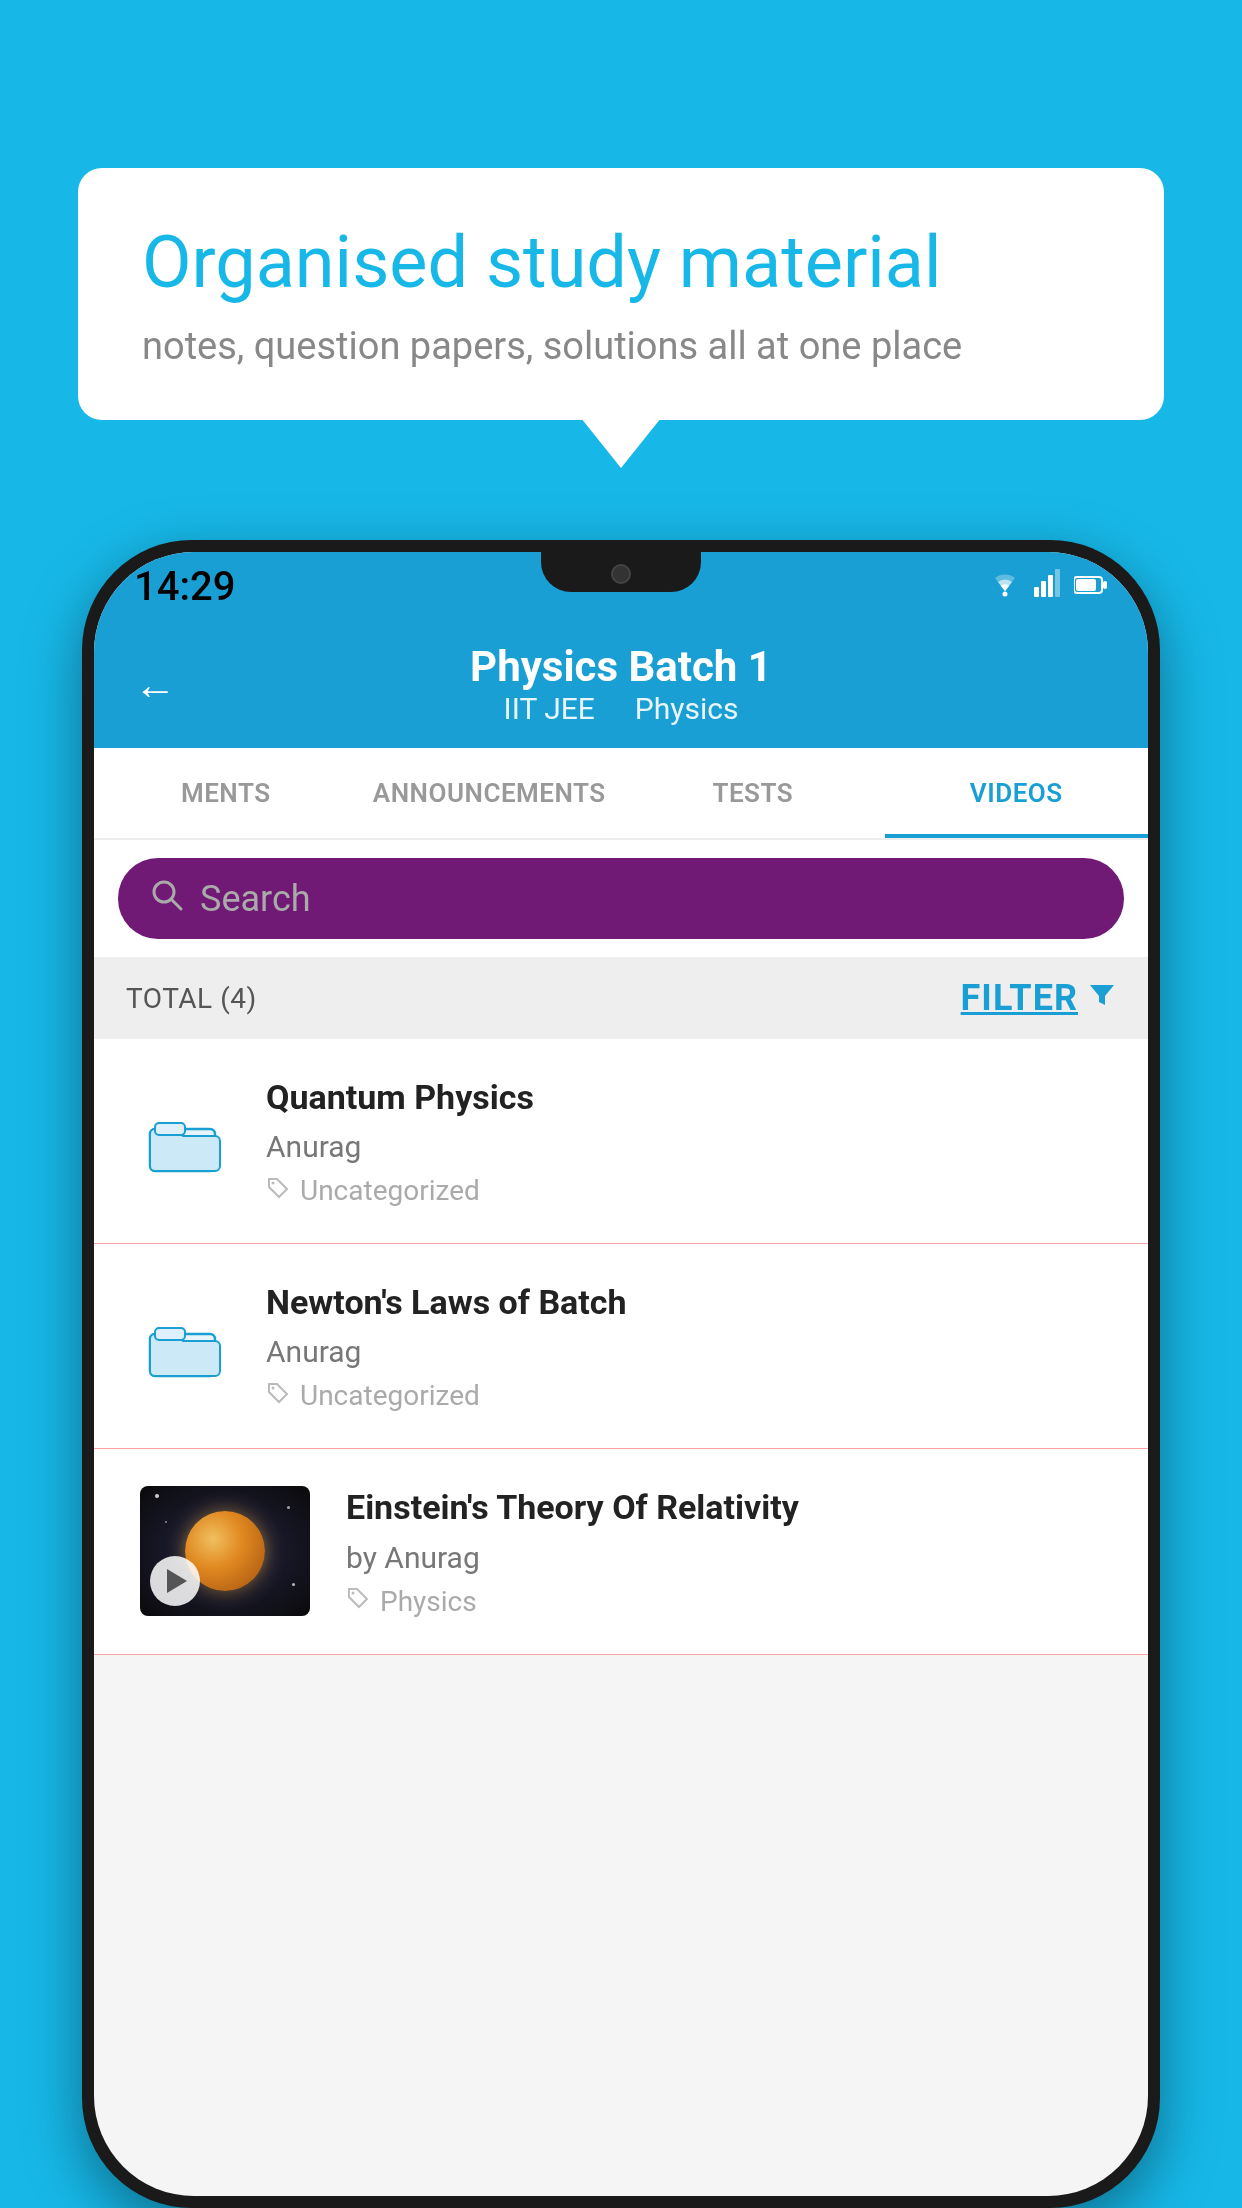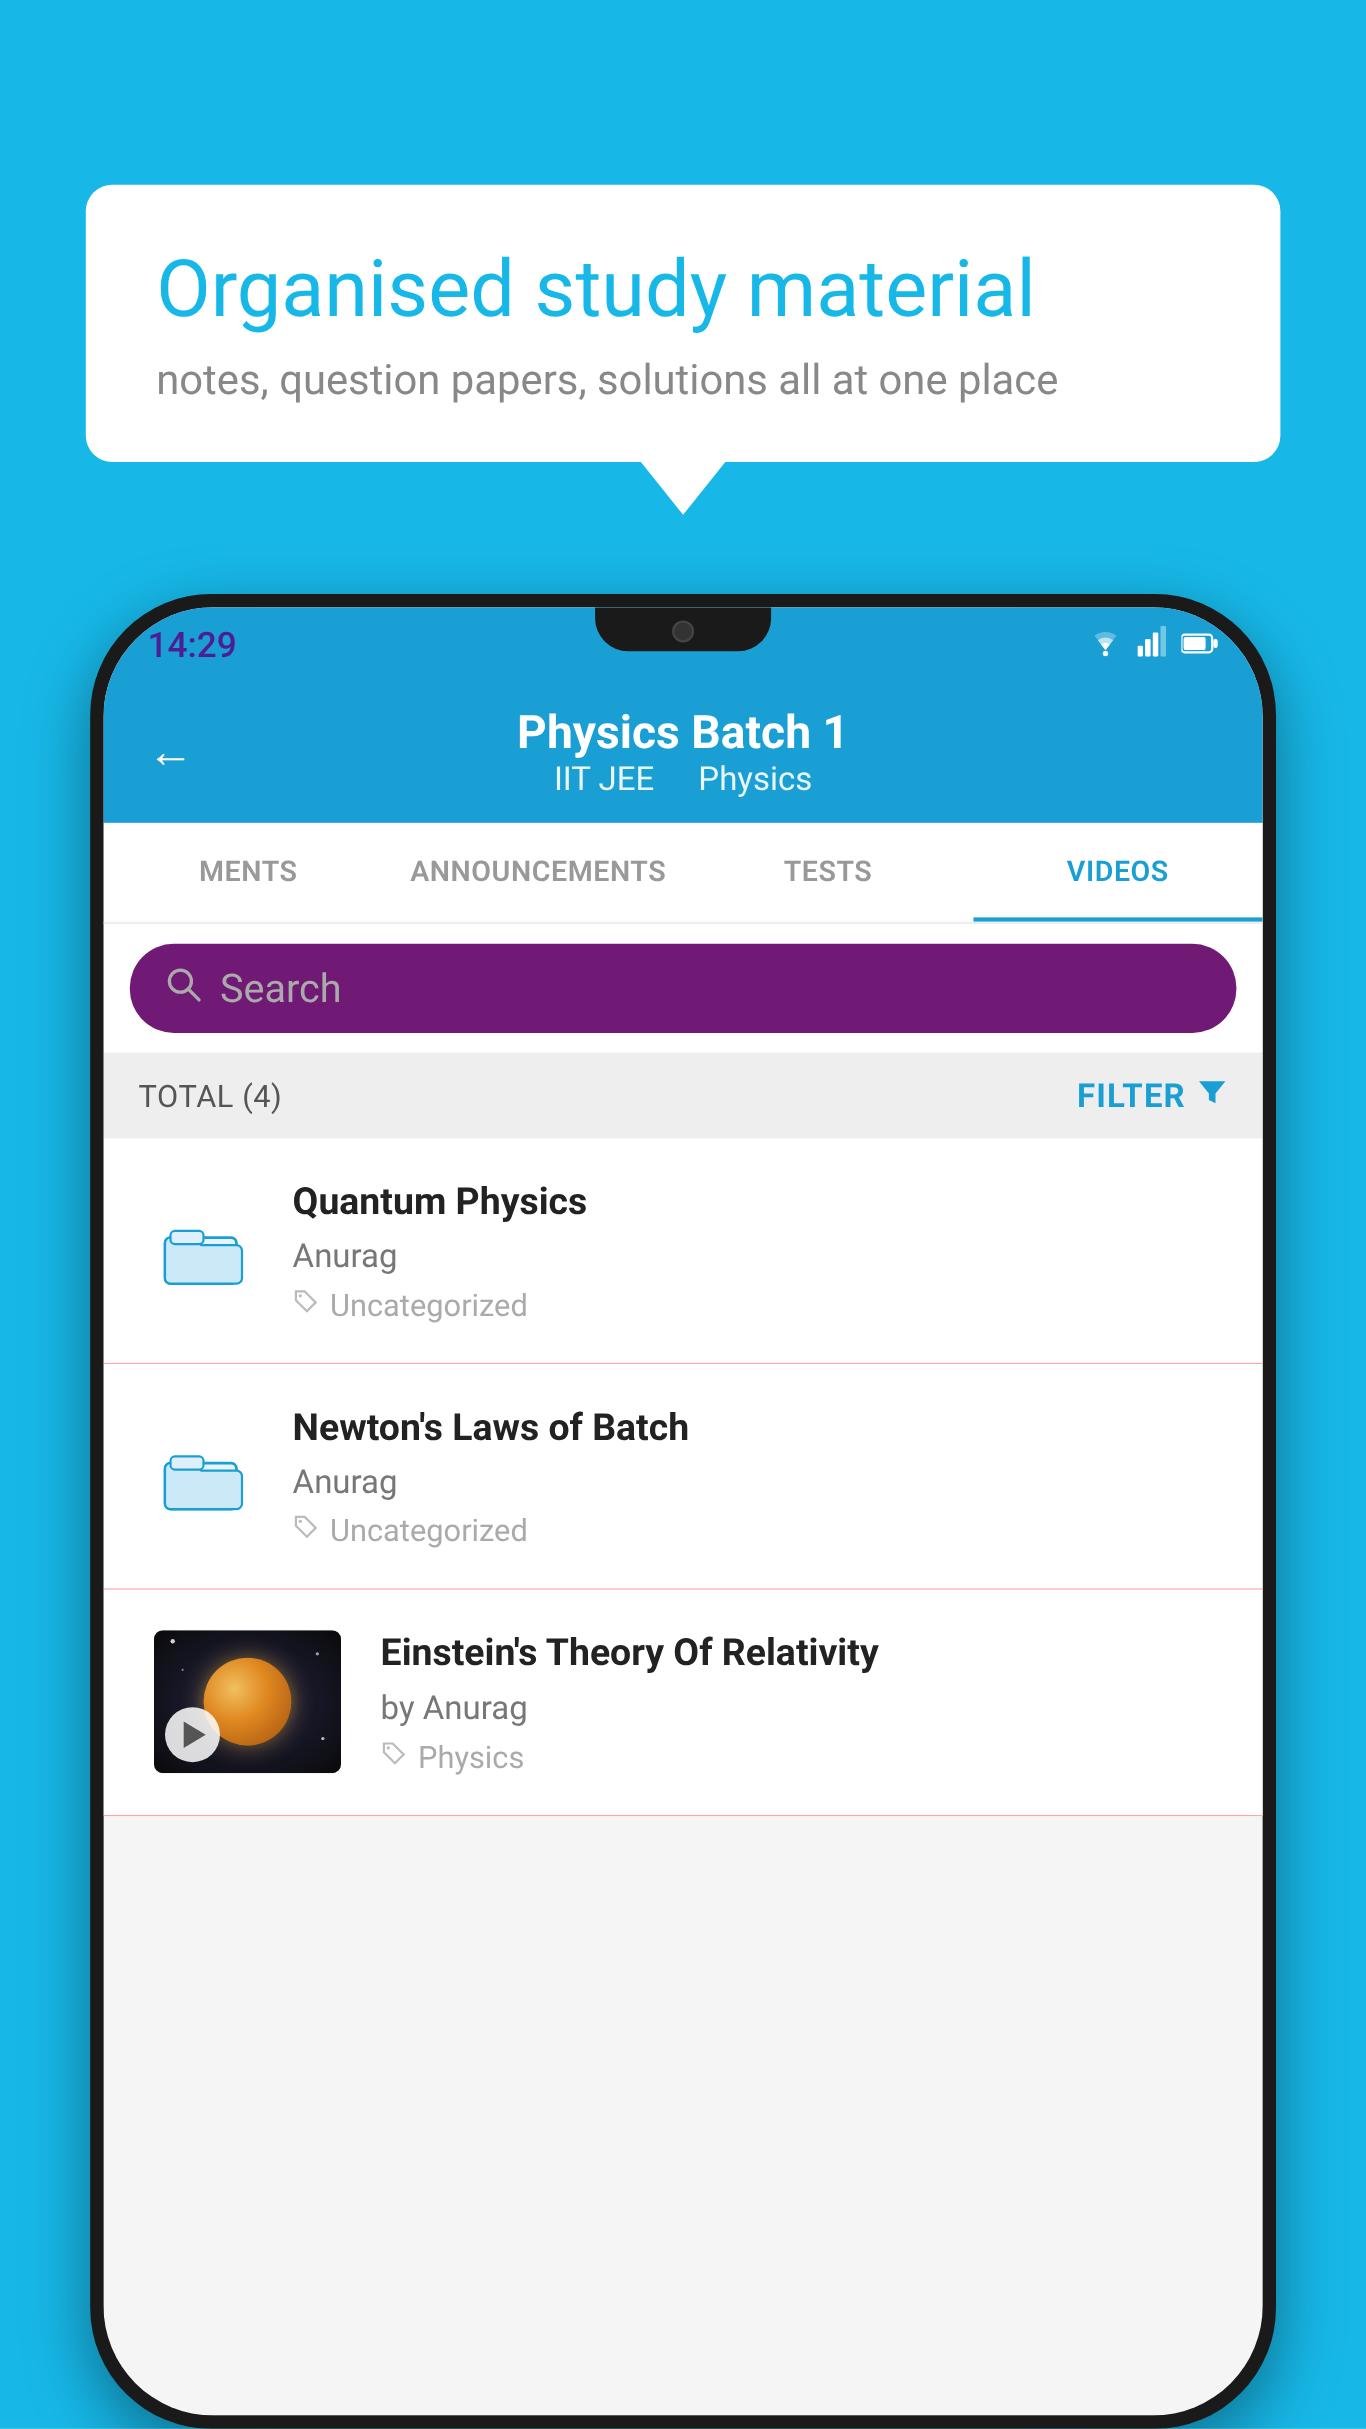--- a/index.html
+++ b/index.html
@@ -79,22 +79,22 @@
       width: 100%;
       height: 68px;
       background: #1a9fd4;
       display: flex;
       align-items: center;
       justify-content: space-between;
       padding: 0 40px;
       position: relative;
     }
     .status-time {
-      color: #4c1d95;
-      font-size: 32px;
+      color: #000000;
+      font-size: 40px;
       font-weight: 500;
     }
     .status-icons {
       display: flex;
       align-items: center;
       gap: 12px;
     }
     .wifi-icon, .signal-icon, .battery-icon {
       color: white;
       font-size: 28px;
@@ -216,26 +216,27 @@
       align-items: center;
     }
     .total-label {
       color: #555;
       font-size: 28px;
       font-weight: 400;
       letter-spacing: 0.5px;
     }
     .filter-btn {
       color: #1a9fd4;
-      font-size: 30px;
+      font-size: 36px;
       font-weight: 700;
       display: flex;
       align-items: center;
       gap: 10px;
       letter-spacing: 1px;
+      text-decoration: underline;
     }
     .filter-funnel {
       font-size: 32px;
     }
 
     
     .video-list {
       background: white;
     }
     .video-item {

